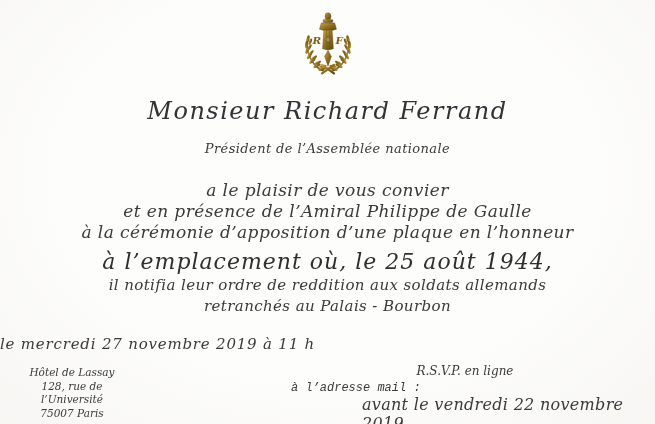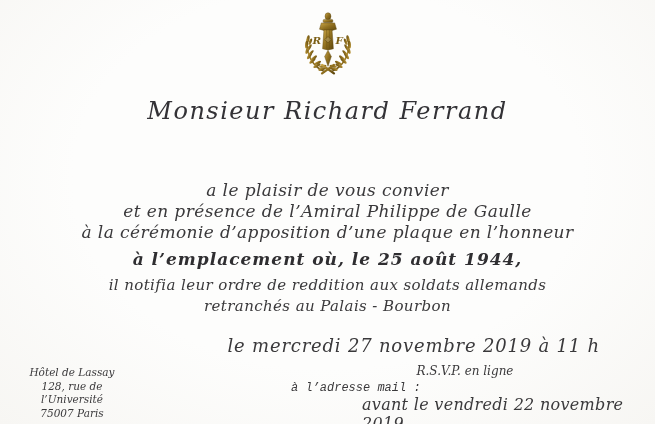--- a/index.html
+++ b/index.html
@@ -11,23 +11,23 @@
     font-family:"DejaVu Serif", serif;
     font-style:italic;
     color:#3a393b;
     overflow:hidden;
   }
   .center{position:absolute;left:0;width:100%;text-align:center;}
   .emblem-wrap{position:absolute;left:50%;top:11px;transform:translateX(-50%);}
   .recipient{top:97px;font-size:24px;letter-spacing:1.5px;color:#333236;}
   .recipient-title{top:141px;font-size:13px;letter-spacing:.4px;}
   .invite{top:180px;font-size:17px;line-height:21px;letter-spacing:.4px;}
-  .event-main{top:249px;font-size:17px;font-weight:bold;letter-spacing:1px;color:#2f2e31;}
+  .event-main{top:249px;font-size:22px;font-weight:normal;letter-spacing:1px;color:#2f2e31;}
   .event-rest{top:275px;font-size:15px;line-height:21px;letter-spacing:.4px;}
-  .date-line{position:absolute;left:0;top:335px;width:600px;text-align:right;font-size:18px;letter-spacing:.8px;}
+  .date-line{position:absolute;left:0;top:335px;width:600px;text-align:left;font-size:15px;letter-spacing:.8px;}
   .venue{position:absolute;left:10px;top:366px;width:124px;text-align:center;font-size:10.5px;line-height:13.5px;}
   .rsvp-1{position:absolute;left:385px;top:364px;width:160px;text-align:center;font-size:12px;}
   .rsvp-2{position:absolute;left:291px;top:381px;font-size:12px;font-family:Liberation Mono, monospace;}
   .rsvp-3{position:absolute;left:362px;top:395px;font-size:16px;letter-spacing:.3px;}
 </style>
 </head>
 <body>
 
 <div class="card">
 
@@ -70,20 +70,21 @@
       <path d="M48 27 l0.5 28 M52 27 l-0.2 28" stroke="#5e470e" stroke-width="0.7" opacity="0.7" fill="none"></path>
       <rect x="46.8" y="37.8" width="6.4" height="6.4" transform="rotate(45 50 41)" fill="#fdfdfc" fill-opacity="0.18" stroke="#5e470e" stroke-width="0.7"></rect>
       <path d="M42 77 L58 89 M58 77 L42 89" stroke="url(#gold)" stroke-width="3.2" stroke-linecap="round" fill="none"></path>
 
       <text x="35" y="47" text-anchor="middle" font-size="14" font-weight="bold" font-family="'DejaVu Serif',serif" fill="#7c5f16">R</text>
       <text x="65" y="47" text-anchor="middle" font-size="14" font-weight="bold" font-family="'DejaVu Serif',serif" fill="#7c5f16">F</text>
     </svg>
   </div>
 
   <div class="center recipient">Monsieur Richard Ferrand</div>
+  <div class="center recipient-title">Président de l’Assemblée nationale</div>
 
   <div class="center invite">
     <div>a le plaisir de vous convier</div>
     <div>et en présence de l’Amiral Philippe de Gaulle</div>
     <div>à la cérémonie d’apposition d’une plaque en l’honneur</div>
   </div>
 
   <div class="center event-main">à l’emplacement où, le 25 août 1944,</div>
   <div class="center event-rest">
     <div>il notifia leur ordre de reddition aux soldats allemands</div>

